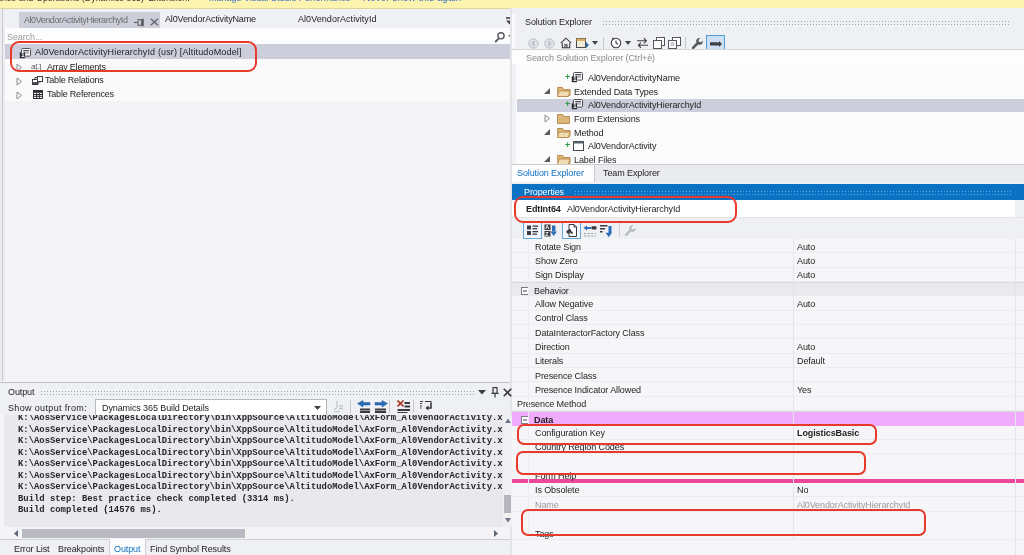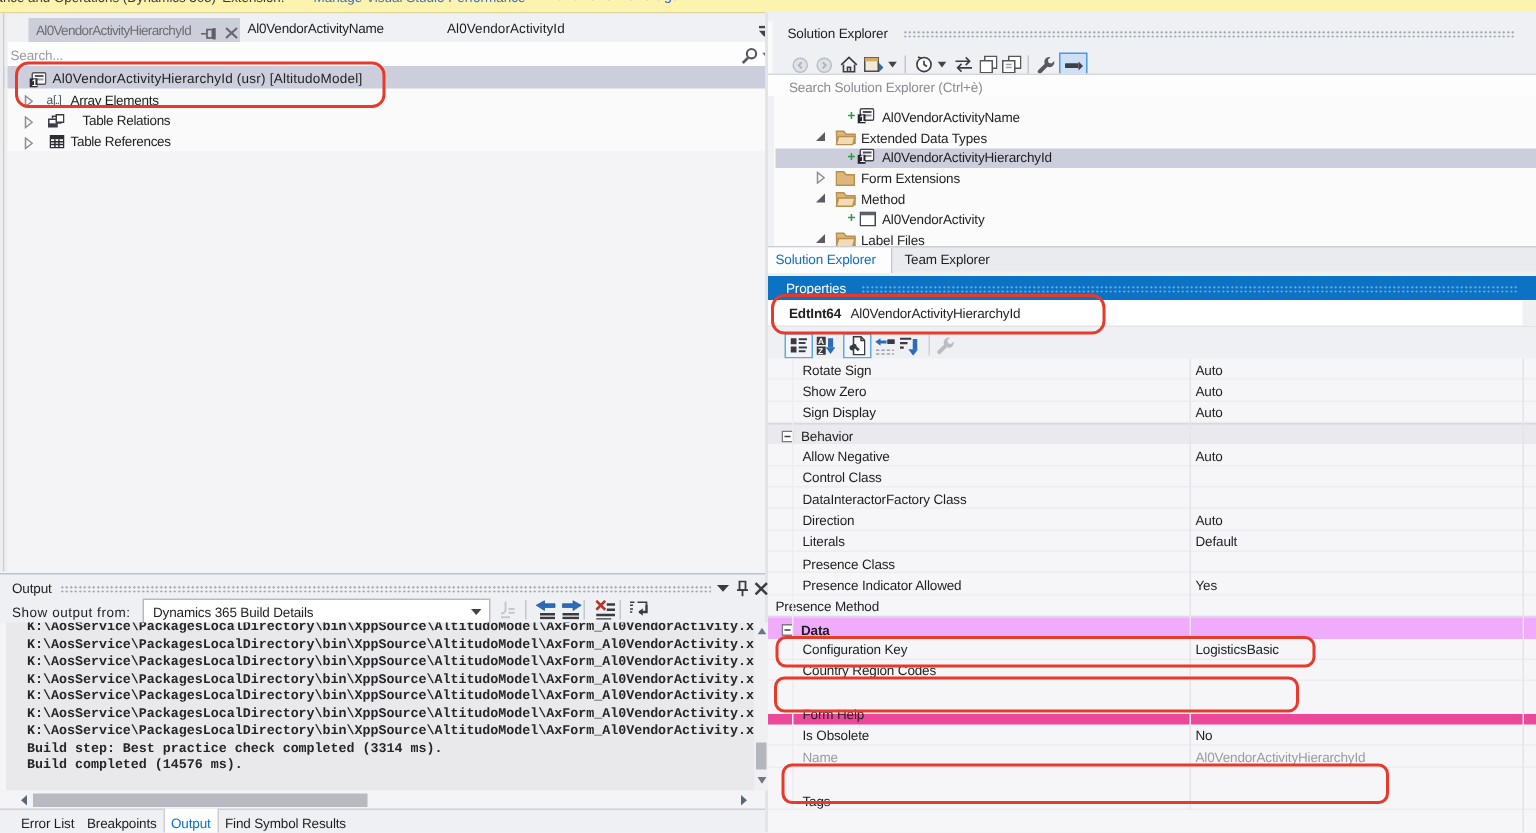--- a/index.html
+++ b/index.html
@@ -83,21 +83,21 @@
 
   <svg class="abs" style="left:16px;top:33px" width="6" height="9" viewBox="0 0 6 9">
         <path d="M1 1v7l4.5-3.5z" fill="none" stroke="#8c8c92"></path>
       </svg>
   <svg class="abs" style="left:32px;top:32px" width="11" height="11" viewBox="0 0 11 11">
     <rect x="0.5" y="3.5" width="5.5" height="5" fill="#fff" stroke="#3c3c44"></rect>
     <rect x="0.5" y="6.2" width="5.5" height="2.3" fill="#3c3c44"></rect>
     <path d="M3 3V1.5h5.5V6H6" fill="none" stroke="#3c3c44"></path>
     <rect x="5.5" y="0.5" width="5" height="5" fill="#fff" stroke="#3c3c44"></rect>
   </svg>
-  <span class="abs" style="left:55px;top:31px;letter-spacing:-0.2px">Table Relations</span>
+  <span class="abs" style="left:45px;top:31px;letter-spacing:-0.2px">Table Relations</span>
 
   <svg class="abs" style="left:16px;top:46.5px" width="6" height="9" viewBox="0 0 6 9">
         <path d="M1 1v7l4.5-3.5z" fill="none" stroke="#8c8c92"></path>
       </svg>
   <svg class="abs" style="left:33px;top:46px" width="10" height="9" viewBox="0 0 10 9">
     <rect x="0.5" y="0.5" width="9" height="8" fill="#2c2c34" stroke="#2c2c34"></rect>
     <rect x="1" y="2.8" width="8" height="5.2" fill="#fff"></rect>
     <g stroke="#2c2c34">
           <line x1="1" y1="4.5" x2="9" y2="4.5"></line>
           <line x1="1" y1="6.3" x2="9" y2="6.3"></line>
@@ -470,27 +470,27 @@
         </div>
         <div class="abs" style="left:0;top:172.20px;width:512px;height:14.35px;background:#f0abfc;border-top:1px solid #d8d8df;box-sizing:border-box">
           <svg class="abs" style="left:9px;top:3.5px" width="8" height="8" viewBox="0 0 8 8">
             <rect x="0.5" y="0.5" width="7" height="7" fill="#fff" stroke="#7a7a82"></rect>
             <line x1="2" y1="4" x2="6" y2="4" stroke="#3c3c42"></line>
           </svg>
           <span class="abs" style="left:22px;top:2.5px;font-weight:700">Data</span>
         </div>
         <div class="abs" style="left:0;top:186.55px;width:512px;height:14.35px;border-bottom:1px solid #ededf1;box-sizing:border-box">
           <span class="abs" style="left:23px;top:2.5px;color:#1e1e1e">Configuration Key</span>
-          <span class="abs" style="left:285px;top:2.5px;color:#1e1e1e;font-weight:400;text-align:center;">LogisticsBasic</span>
+          <span class="abs" style="left:285px;top:2.5px;color:#1e1e1e;font-weight:700;text-align:center;">LogisticsBasic</span>
         </div>
         <div class="abs" style="left:0;top:200.90px;width:512px;height:14.35px;border-bottom:1px solid #ededf1;box-sizing:border-box">
           <span class="abs" style="left:23px;top:2.5px;color:#1e1e1e">Country Region Codes</span>
           <span class="abs" style="left:285px;top:2.5px;color:#1e1e1e;"></span>
         </div>
-        <div class="abs" style="left:0;top:229.60px;width:512px;height:14.35px;border-bottom:7px solid #ec4899;box-sizing:border-box">
+        <div class="abs" style="left:0;top:229.60px;width:512px;height:14.35px;border-bottom:4px solid #ec4899;box-sizing:border-box">
           <span class="abs" style="left:23px;top:2.5px;color:#1e1e1e">Form Help</span>
           <span class="abs" style="left:285px;top:2.5px;color:#1e1e1e;"></span>
         </div>
         <div class="abs" style="left:0;top:243.95px;width:512px;height:14.35px;border-bottom:1px solid #ededf1;box-sizing:border-box">
           <span class="abs" style="left:23px;top:2.5px;color:#1e1e1e">Is Obsolete</span>
           <span class="abs" style="left:285px;top:2.5px;color:#1e1e1e;">No</span>
         </div>
         <div class="abs" style="left:0;top:258.30px;width:512px;height:14.35px;border-bottom:1px solid #ededf1;box-sizing:border-box">
           <span class="abs" style="left:23px;top:2.5px;color:#9a9aa0">Name</span>
           <span class="abs" style="left:285px;top:2.5px;color:#9a9aa0;">Al0VendorActivityHierarchyId</span>

